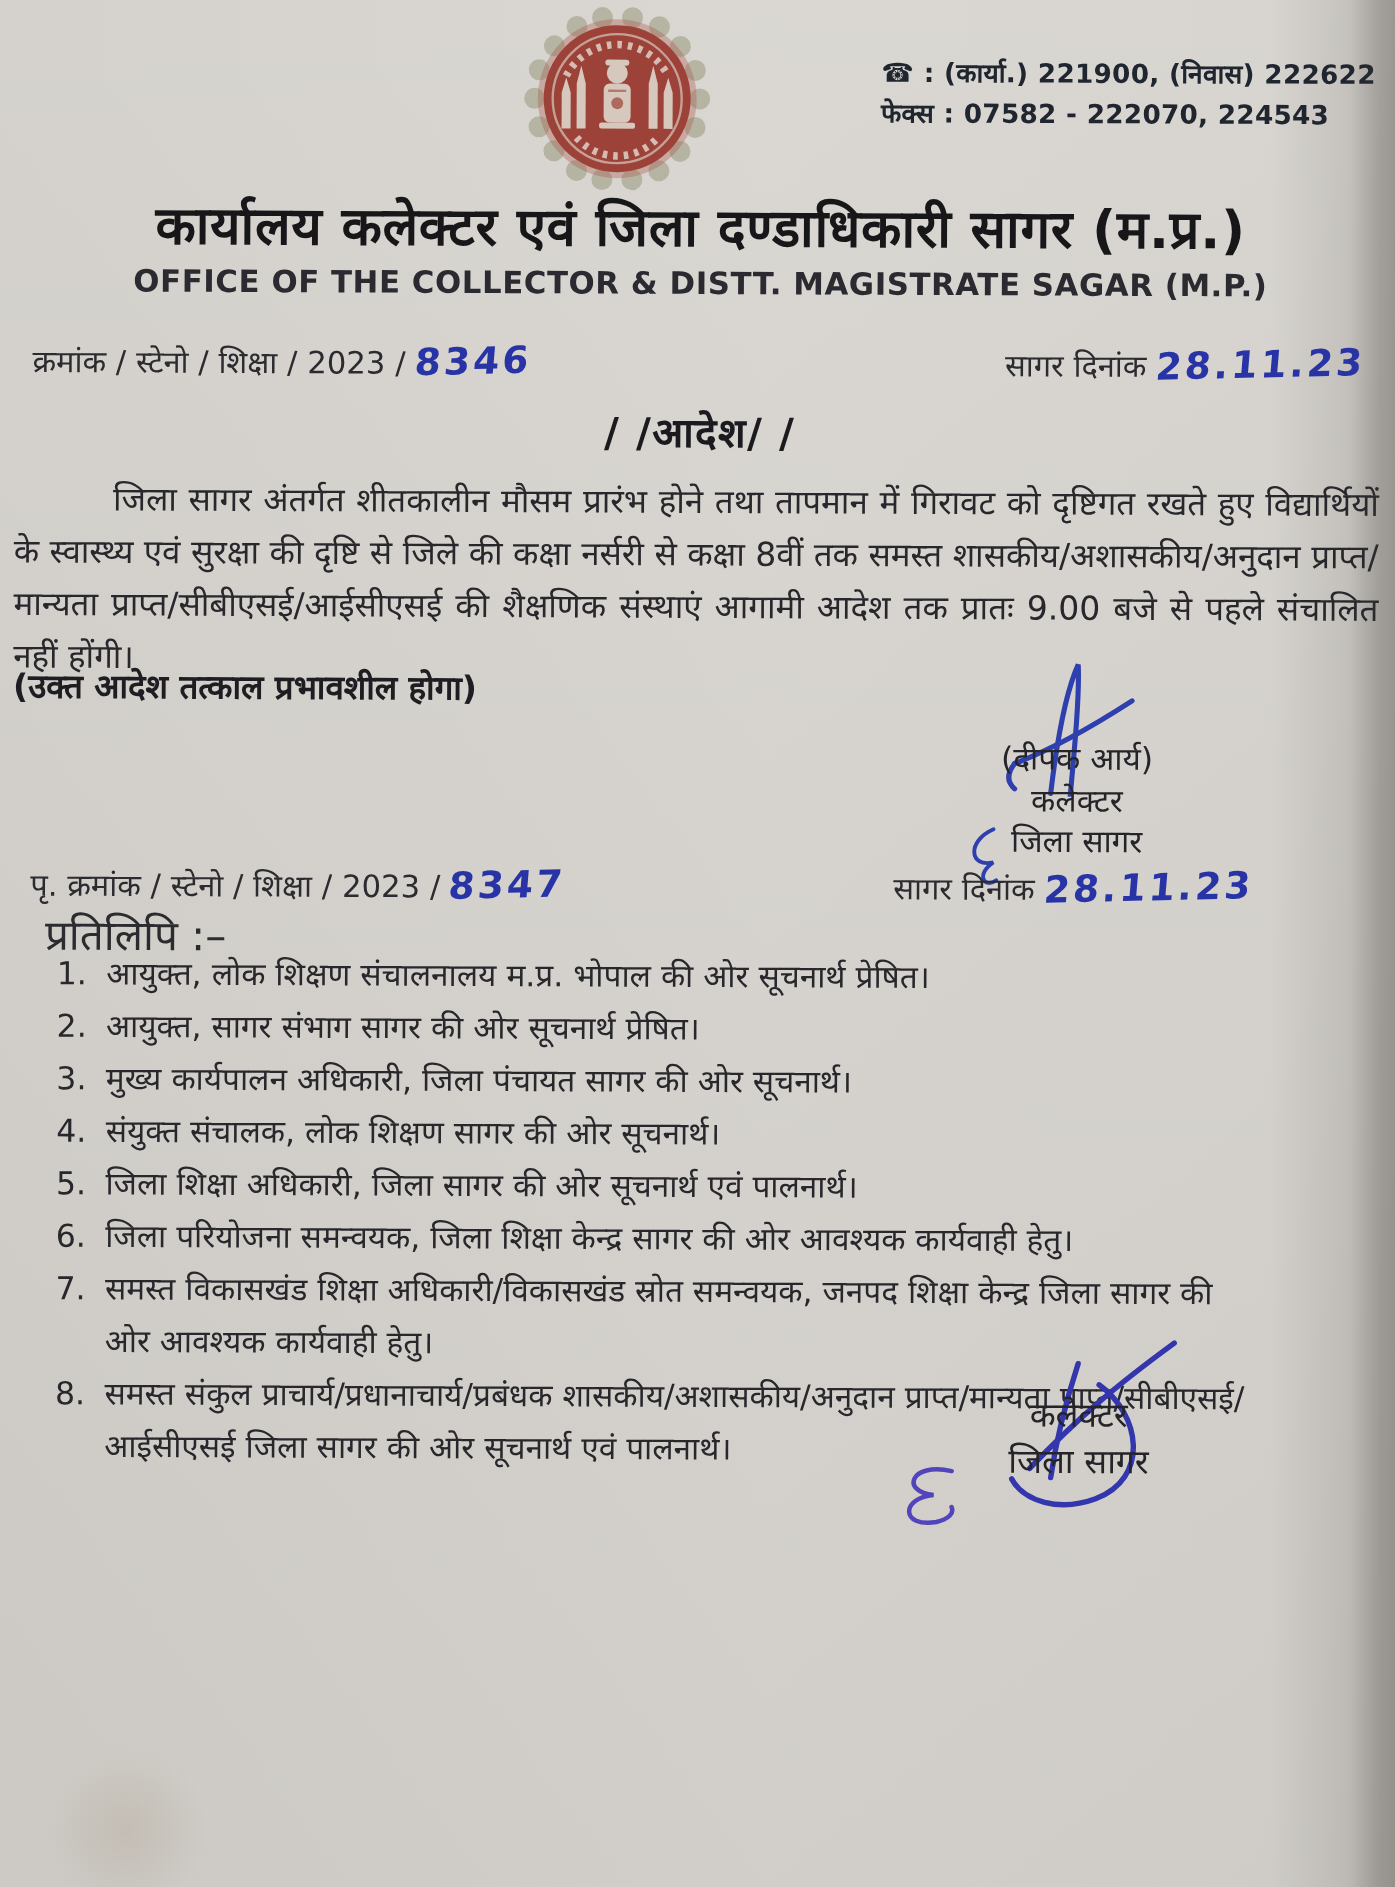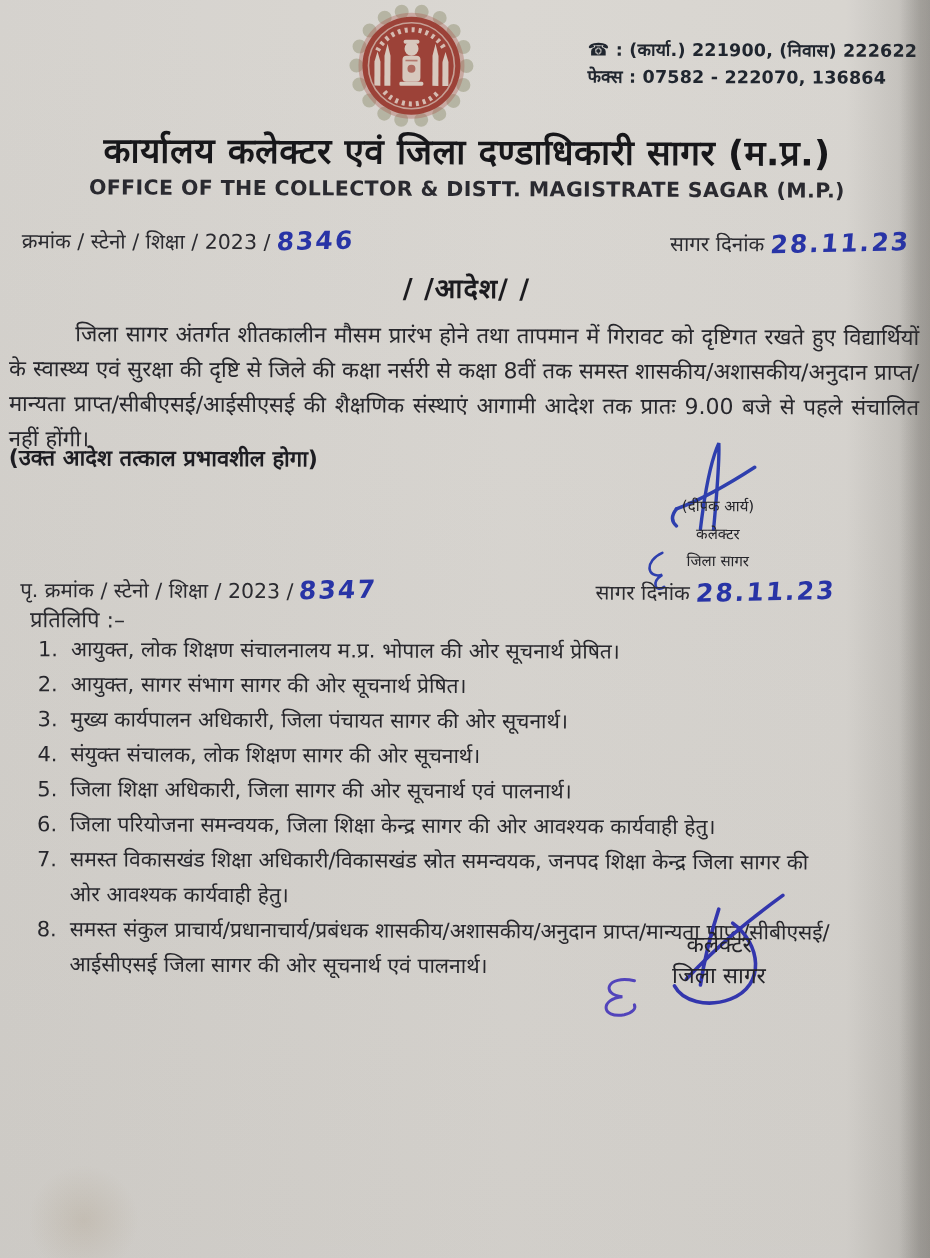--- a/index.html
+++ b/index.html
@@ -58,25 +58,25 @@
   }
   .effective-note{
     position:absolute; top:443px; left:8px; font-size:22px; font-weight:bold;
     color:#1d1d22;
   }
 
   
   .sig1-svg{ position:absolute; left:648px; top:438px; width:122px; height:92px; }
   .sig1-block{
     position:absolute; left:600px; top:492px; width:235px; text-align:center;
-    font-size:15px; line-height:27.5px; color:#242429;
+    font-size:21px; line-height:27.5px; color:#242429;
   }
   .sig1-scribble{ position:absolute; left:636px; top:548px; width:42px; height:48px; }
 
-  .copy-heading{ position:absolute; top:605px; left:30px; font-size:22px; }
+  .copy-heading{ position:absolute; top:605px; left:30px; font-size:28px; }
   .copy-list{
     position:absolute; top:634px; left:38px; right:84px;
     font-size:21px; line-height:35px; color:#27272c;
   }
   .copy-item{ display:flex; }
   .copy-item .no{ min-width:33px; }
   .copy-item .tx{ flex:1; }
 
   .sig2-svg{ position:absolute; left:622px; top:888px; width:178px; height:132px; }
   .sig2-block{
@@ -134,21 +134,21 @@
         <rect x="57" y="36" width="16" height="4" rx="2"></rect>
       </g>
       <g fill="#9c4238">
         <circle cx="65" cy="65" r="4" opacity="0.7"></circle>
         <rect x="59" y="56" width="12" height="1.6" opacity="0.6"></rect>
       </g>
     </svg>
 
     <div class="contact">
       <div><span>☎</span><span> : (कार्या.) 221900, (निवास) 222622</span></div>
-      <div>फेक्स : 07582 - 222070, 136864</div>
+      <div>फेक्स : 07582 - 222070, 224543</div>
     </div>
 
     <div class="title-hi">कार्यालय कलेक्टर एवं जिला दण्डाधिकारी सागर (म.प्र.)</div>
     <div class="title-en">OFFICE OF THE COLLECTOR &amp; DISTT. MAGISTRATE SAGAR (M.P.)</div>
 
     <div class="ref-row first">
       <div>
         <span>क्रमांक / स्टेनो / शिक्षा / 2023 /</span><span class="hand">8346</span>
       </div>
       <div class="right">

